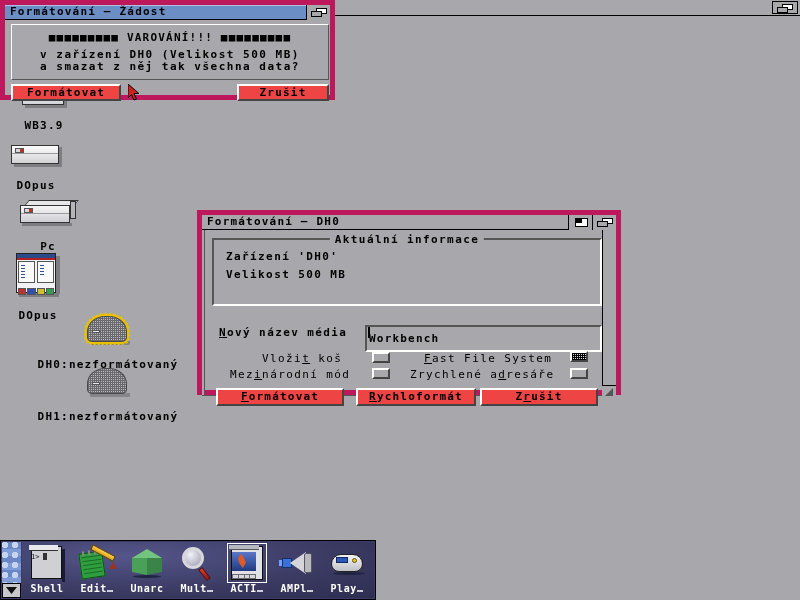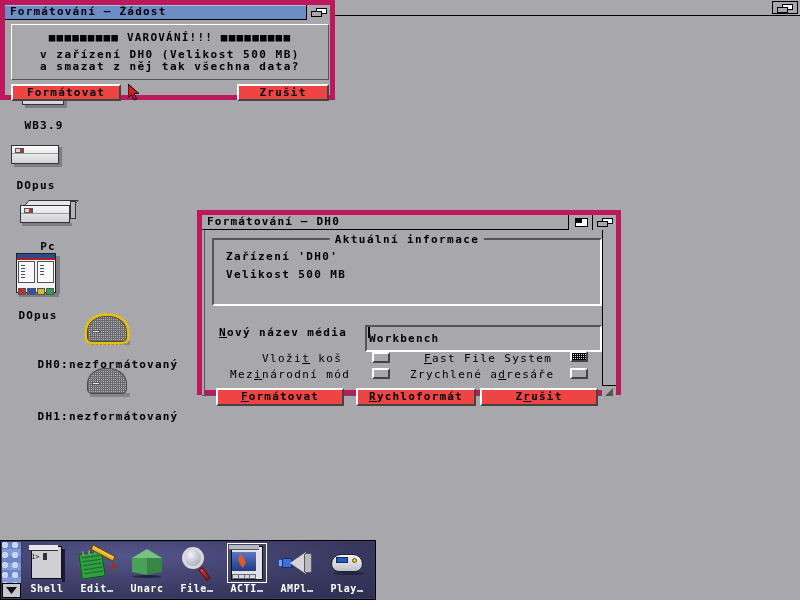--- a/index.html
+++ b/index.html
@@ -708,21 +708,21 @@
           <div class="rf"></div>
       </div>
       <div class="dock-label">Unarc</div>
     </div>
 
     <div class="dock-item">
       <div class="dock-icon ic-mult">
         <div class="handle"></div>
           <div class="lens"></div>
       </div>
-      <div class="dock-label">File…</div>
+      <div class="dock-label">Mult…</div>
     </div>
 
     <div class="dock-item selected">
       <div class="dock-icon ic-acti">
         <div class="frame"></div>
           <div class="tbar"></div>
           <div class="film"></div>
           <div class="fig"></div>
         <div class="strip">
             <span></span>

